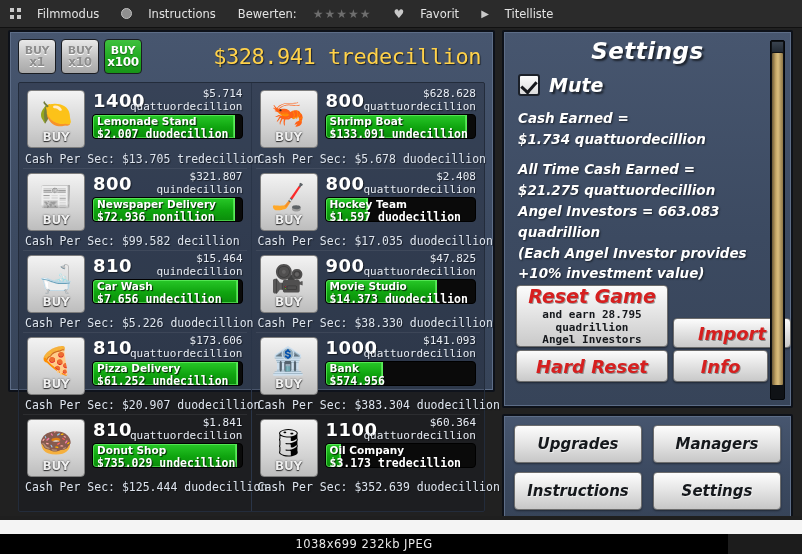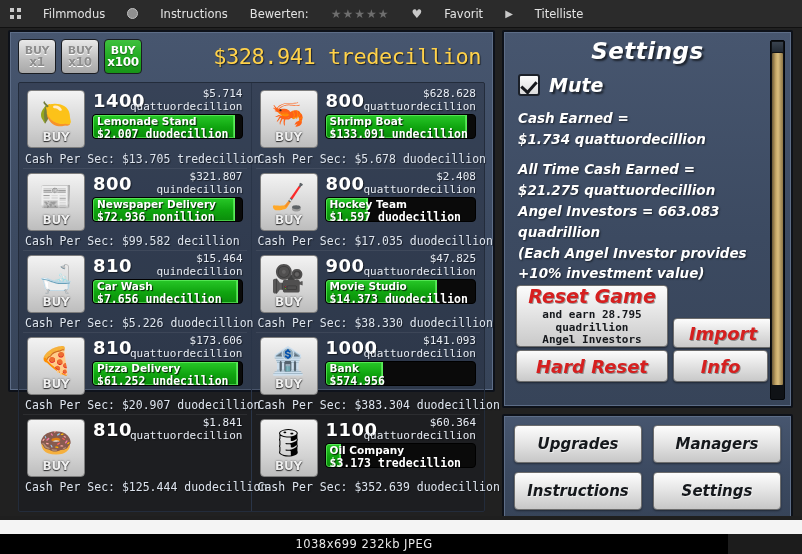--- a/index.html
+++ b/index.html
@@ -25,21 +25,21 @@
     border-bottom: 1px solid #111;
     display: flex; align-items: center;
     padding-left: 10px;
     box-sizing: border-box;
     color: #e3e3e3;
     font-size: 11.5px;
     font-family: "DejaVu Sans", sans-serif;
   }
   .tb-item {
     display: flex; align-items: center;
-    gap: 22px;
+    gap: 16px;
     margin-right: 22px;
     white-space: nowrap;
   }
   .ic-film {
     display: inline-block;
     width: 11px; height: 11px;
     position: relative;
   }
   .ic-film::before, .ic-film::after {
     content: "";
@@ -375,21 +375,21 @@
     position: absolute; left: 0; top: 65px;
     width: 152px; height: 32px;
   }
   #btn-hardreset .big { font-size: 18px; }
   #btn-export {
     position: absolute; left: 157px; top: 0;
     width: 95px; height: 30px;
   }
   #btn-import {
     position: absolute; left: 157px; top: 33px;
-    width: 100px; height: 30px;
+    width: 118px; height: 30px;
   }
   #btn-info {
     position: absolute; left: 157px; top: 65px;
     width: 95px; height: 32px;
   }
   #btn-export .big, #btn-import .big { font-size: 18px; }
   #btn-info .big { font-size: 18px; }
 
   
   #set-scroll {
@@ -570,20 +570,27 @@
             <div class="biz">
               <div class="biz-icon">
                 <div class="glyph">🍩</div>
                 <div class="buylbl">BUY</div>
               </div>
               <div class="biz-count">810</div>
               <div class="biz-price">
                 <div>$1.841</div>
                 <div>quattuordecillion</div>
               </div>
+              <div class="biz-bar">
+                <div class="fill" style="width:96%"></div>
+                <div class="txt">
+                  <div class="nm">Donut Shop</div>
+                  <div class="val">$735.029 undecillion</div>
+                </div>
+              </div>
               <div class="biz-cps">Cash Per Sec: $125.444 duodecillion</div>
             </div>
           </div>
         <div class="biz-col right" id="col-right">
             <div class="biz">
               <div class="biz-icon">
                 <div class="glyph">🦐</div>
                 <div class="buylbl">BUY</div>
               </div>
               <div class="biz-count">800</div>

